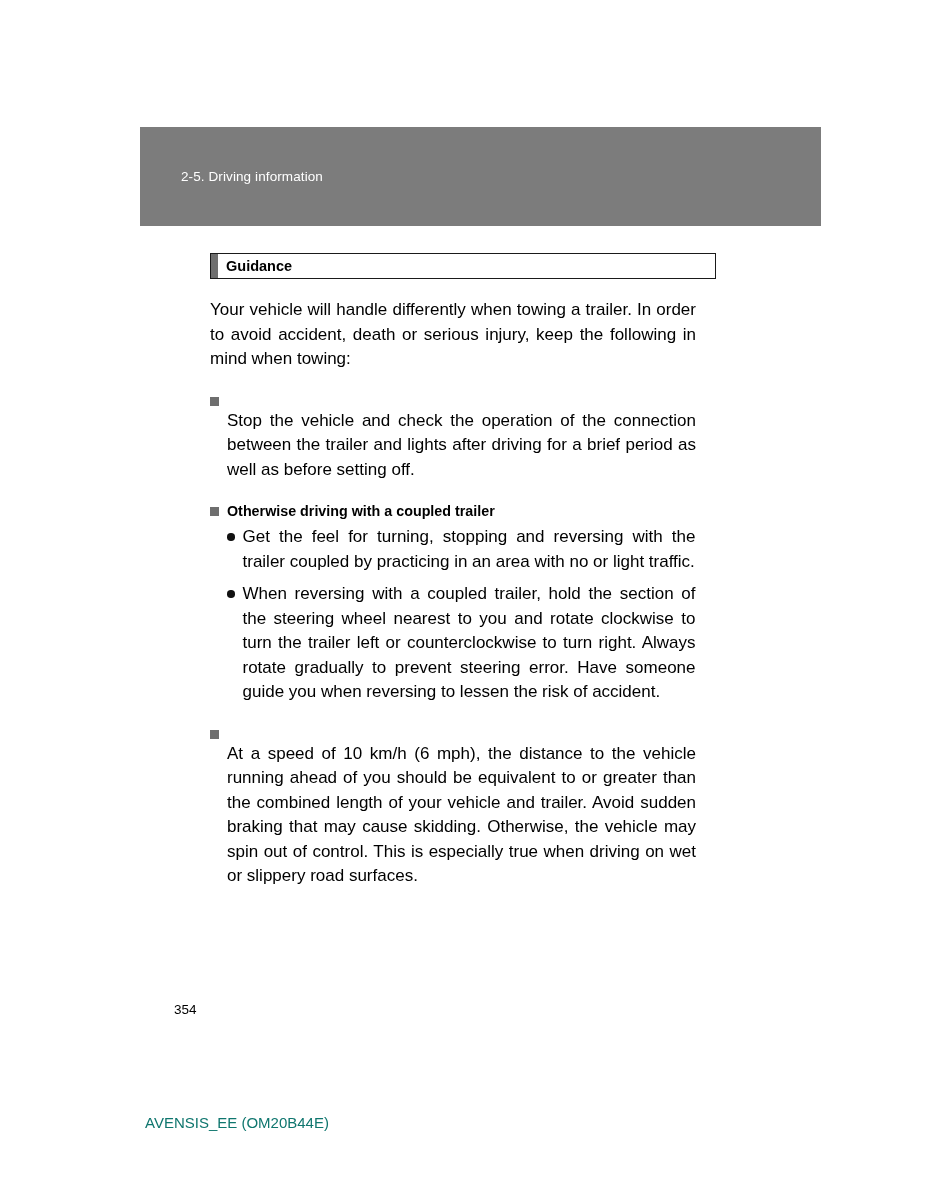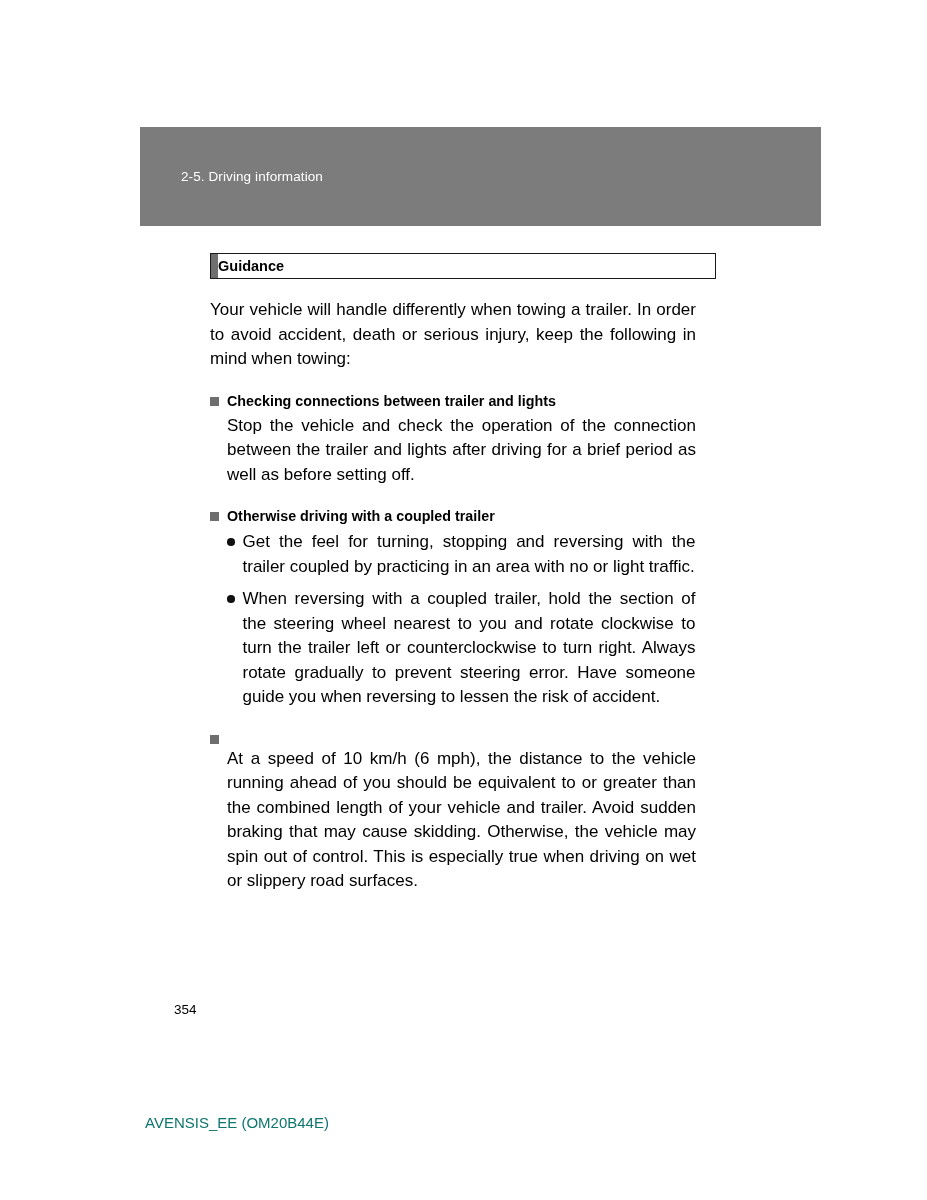--- a/index.html
+++ b/index.html
@@ -61,20 +61,21 @@
   .section-box-tab {
     width: 7px;
     height: 100%;
     background: #6f6f6f;
     flex: 0 0 auto;
   }
   .section-box-title {
     font-size: 14.5px;
     font-weight: bold;
     line-height: 1;
+    padding-left: 8px;
     color: #000000;
     white-space: nowrap;
   }
 
   
   .para {
     font-size: 17px;
     line-height: 24.5px;
     text-align: justify;
     text-justify: inter-word;
@@ -179,21 +180,20 @@
     <div class="section-box">
       <div class="section-box-tab"></div>
       <div class="section-box-title">Guidance</div>
     </div>
 
     <p class="para intro-para">Your vehicle will handle differently when towing a trailer. In order to avoid accident, death or serious injury, keep the following in mind when towing:</p>
 
     <div class="subsection">
       <div class="sub-head">
         <span class="sq-bullet"></span>
-        <span class="sub-head-text">Checking connections between trailer and lights</span>
       </div>
       <p class="para sub-body">Stop the vehicle and check the operation of the connection between the trailer and lights after driving for a brief period as well as before setting off.</p>
     </div>
 
     <div class="subsection">
       <div class="sub-head">
         <span class="sq-bullet"></span>
         <span class="sub-head-text">Otherwise driving with a coupled trailer</span>
       </div>
       <ul class="dot-list">

